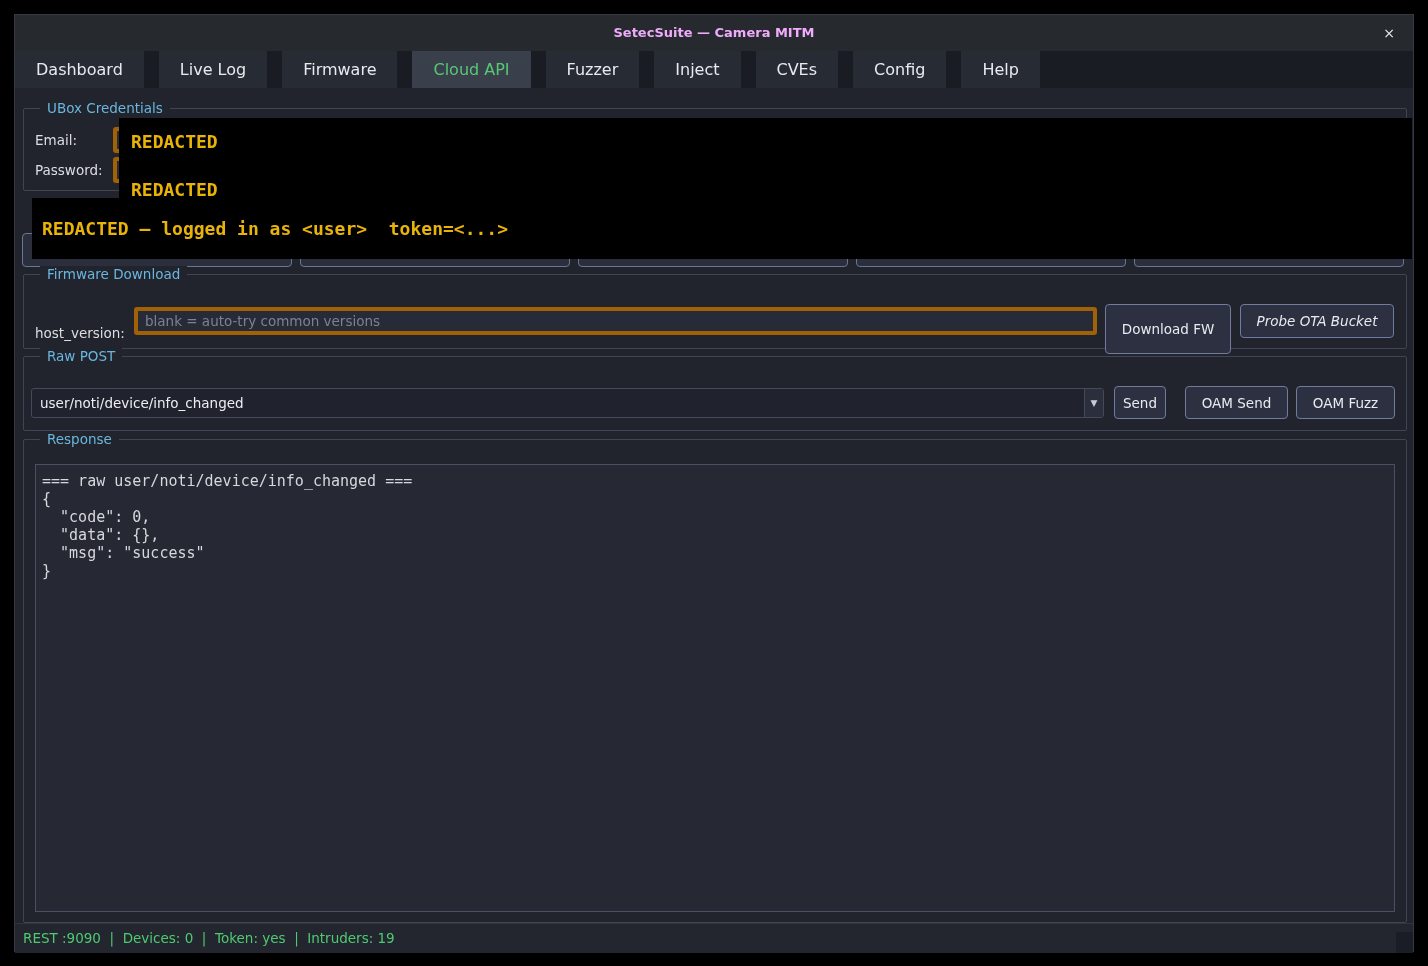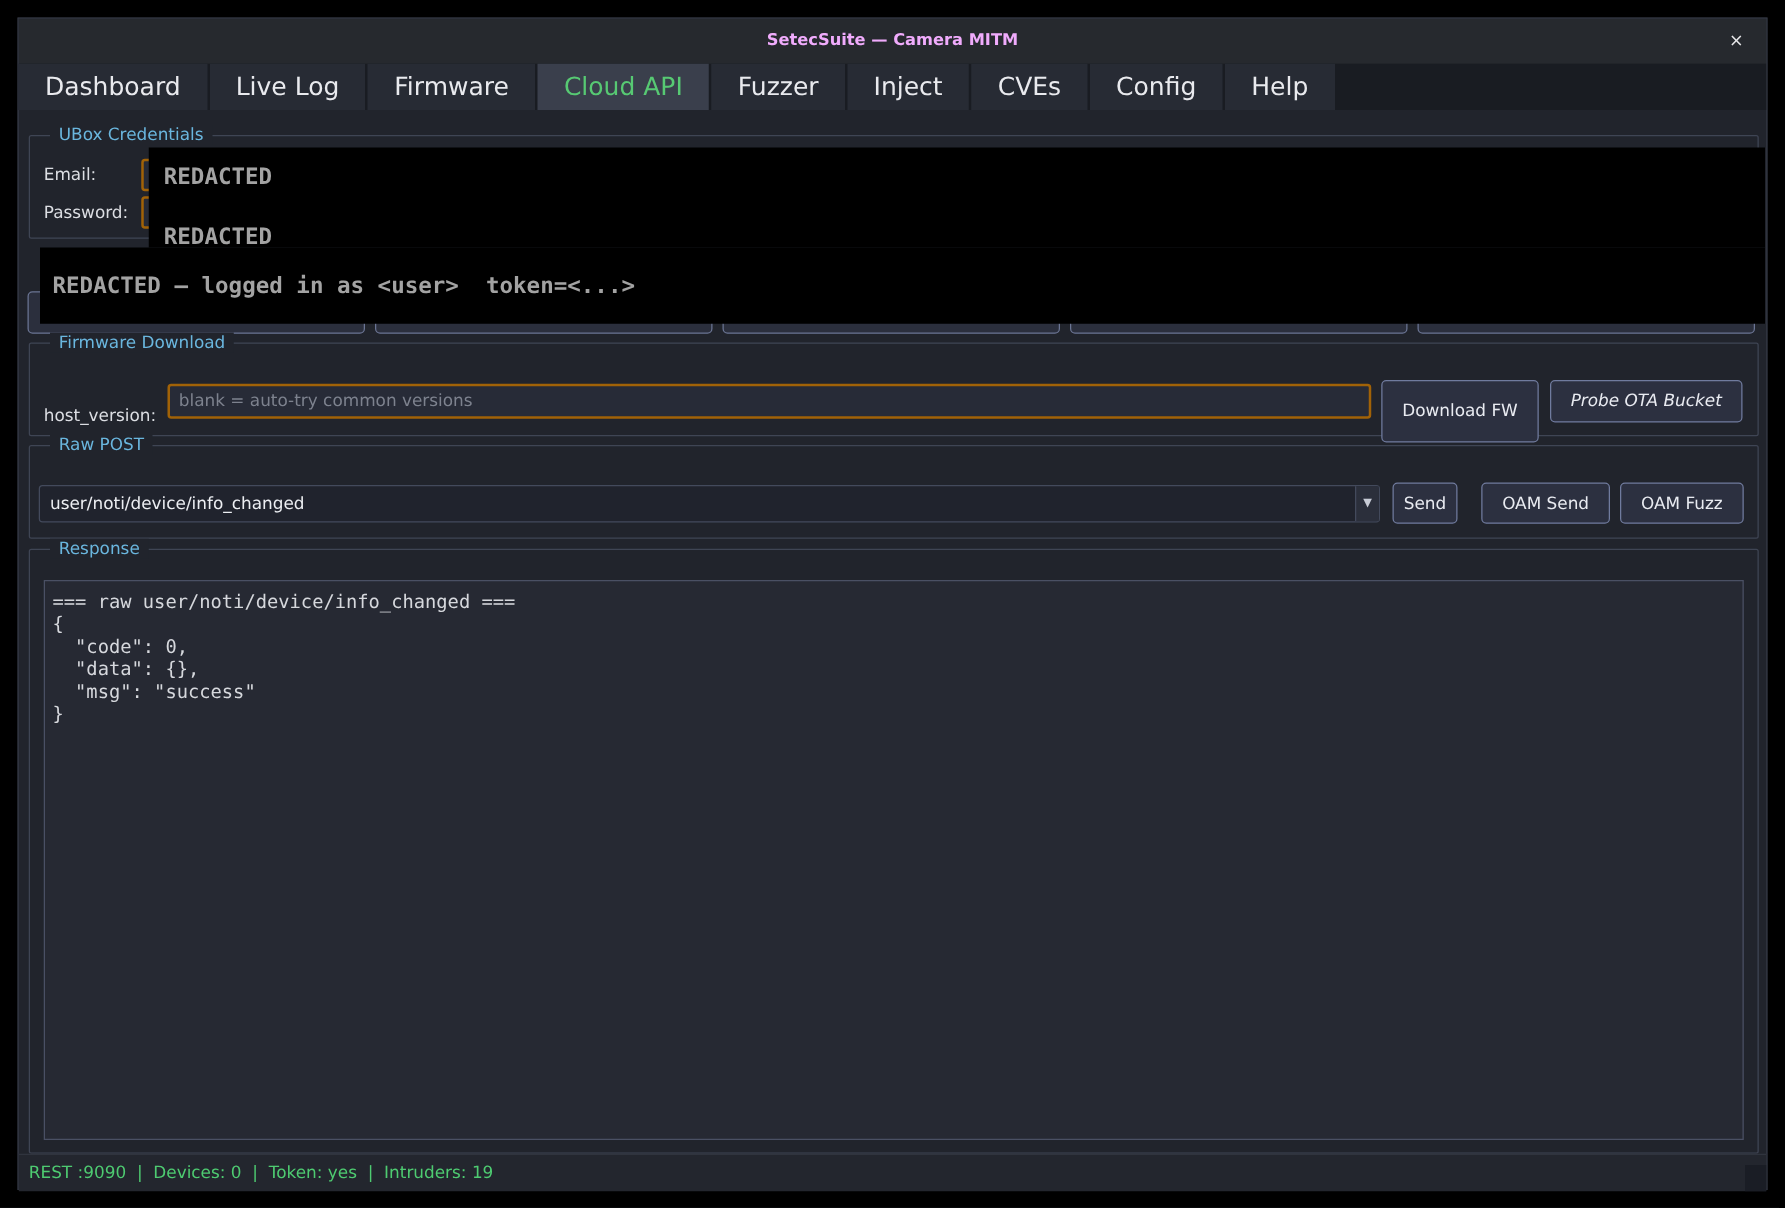--- a/index.html
+++ b/index.html
@@ -8,29 +8,29 @@
     border:1px solid #343945;box-sizing:border-box;}
   
   .titlebar{position:absolute;left:0;top:0;width:100%;height:36px;background:#26292e;}
   .titlebar .title{position:absolute;left:0;top:0;width:100%;text-align:center;line-height:36px;
     color:#f0abfc;font-size:13px;font-weight:bold;}
   .titlebar .close{position:absolute;right:18px;top:0;line-height:36px;color:#e8e8ea;font-size:14px;
     cursor:default;}
   
   .tabbar{position:absolute;left:0;top:36px;width:100%;height:37px;background:#191c22;
     display:flex;align-items:stretch;}
-  .tab{background:#272b34;color:#e9eaee;font-size:20px;line-height:37px;padding:0 21px;
-    margin-right:2px;white-space:nowrap;}
+  .tab{background:#272b34;color:#e9eaee;font-size:16px;line-height:37px;padding:0 21px;
+    margin-right:15px;white-space:nowrap;}
   .tab.active{background:#3a3f4c;color:#57c973;}
   
   .group{position:absolute;border:1px solid #3f4554;border-radius:2px;}
   .group>.glabel{position:absolute;top:-9px;left:16px;background:#21242c;padding:0 7px;
     color:#6ab6de;font-size:13.5px;white-space:nowrap;}
   .flabel{position:absolute;color:#dcdee3;font-size:13.5px;white-space:nowrap;}
-  .tinput{position:absolute;background:#272b37;border:2px solid #a16207;border-radius:3px;
+  .tinput{position:absolute;background:#272b37;border:4px solid #a16207;border-radius:3px;
     color:#e6e8ec;font-size:13.5px;padding:0 7px;box-sizing:border-box;
     font-family:"DejaVu Sans","Liberation Sans",sans-serif;outline:none;}
   .tinput::placeholder{color:#7d828e;opacity:1;}
   .btn{position:absolute;background:#2c3040;border:1px solid #707b9e;border-radius:4px;
     color:#e9ebf1;font-size:13.5px;text-align:center;box-sizing:border-box;cursor:default;
     display:flex;align-items:center;justify-content:center;white-space:nowrap;}
   
   .hidden-btn-row{position:absolute;left:7px;top:218px;width:1382px;height:34px;display:flex;gap:8px;}
   .hidden-btn{flex:1;background:#2b2f3d;border:1px solid #6b7594;border-radius:4px;box-sizing:border-box;}
   
@@ -39,21 +39,21 @@
   .combo .cvalue{position:absolute;left:8px;top:0;line-height:28px;white-space:nowrap;}
   .combo .carrow{position:absolute;right:0;top:0;width:18px;height:100%;background:#2b2f3b;
     border-left:1px solid #434a5c;color:#c8ccd6;font-size:9px;display:flex;align-items:center;
     justify-content:center;}
   
   .resp{position:absolute;background:#262933;border:1px solid #4a5064;box-sizing:border-box;
     color:#d6d8dd;font-family:"DejaVu Sans Mono","Liberation Mono",monospace;font-size:15px;
     line-height:18px;padding:7px 0 0 6px;white-space:pre;overflow:hidden;}
   
   .redact{position:absolute;background:#000;}
-  .redline{position:absolute;color:#a3a3a3;font-family:"DejaVu Sans Mono","Liberation Mono",monospace;
+  .redline{position:absolute;color:#eab308;font-family:"DejaVu Sans Mono","Liberation Mono",monospace;
     font-size:18px;font-weight:bold;line-height:20px;white-space:pre;z-index:20;}
   
   .statusbar{position:absolute;left:0;top:908px;width:100%;height:29px;background:#23262e;
     border-top:1px solid #30343e;}
   .statusbar .stext{position:absolute;left:8px;top:0;line-height:29px;color:#4ecb71;font-size:13.5px;
     white-space:pre;}
   .sizegrip{position:absolute;right:0;top:8px;width:17px;height:21px;background:#1a1d25;}
 </style>
 </head>
 <body>

